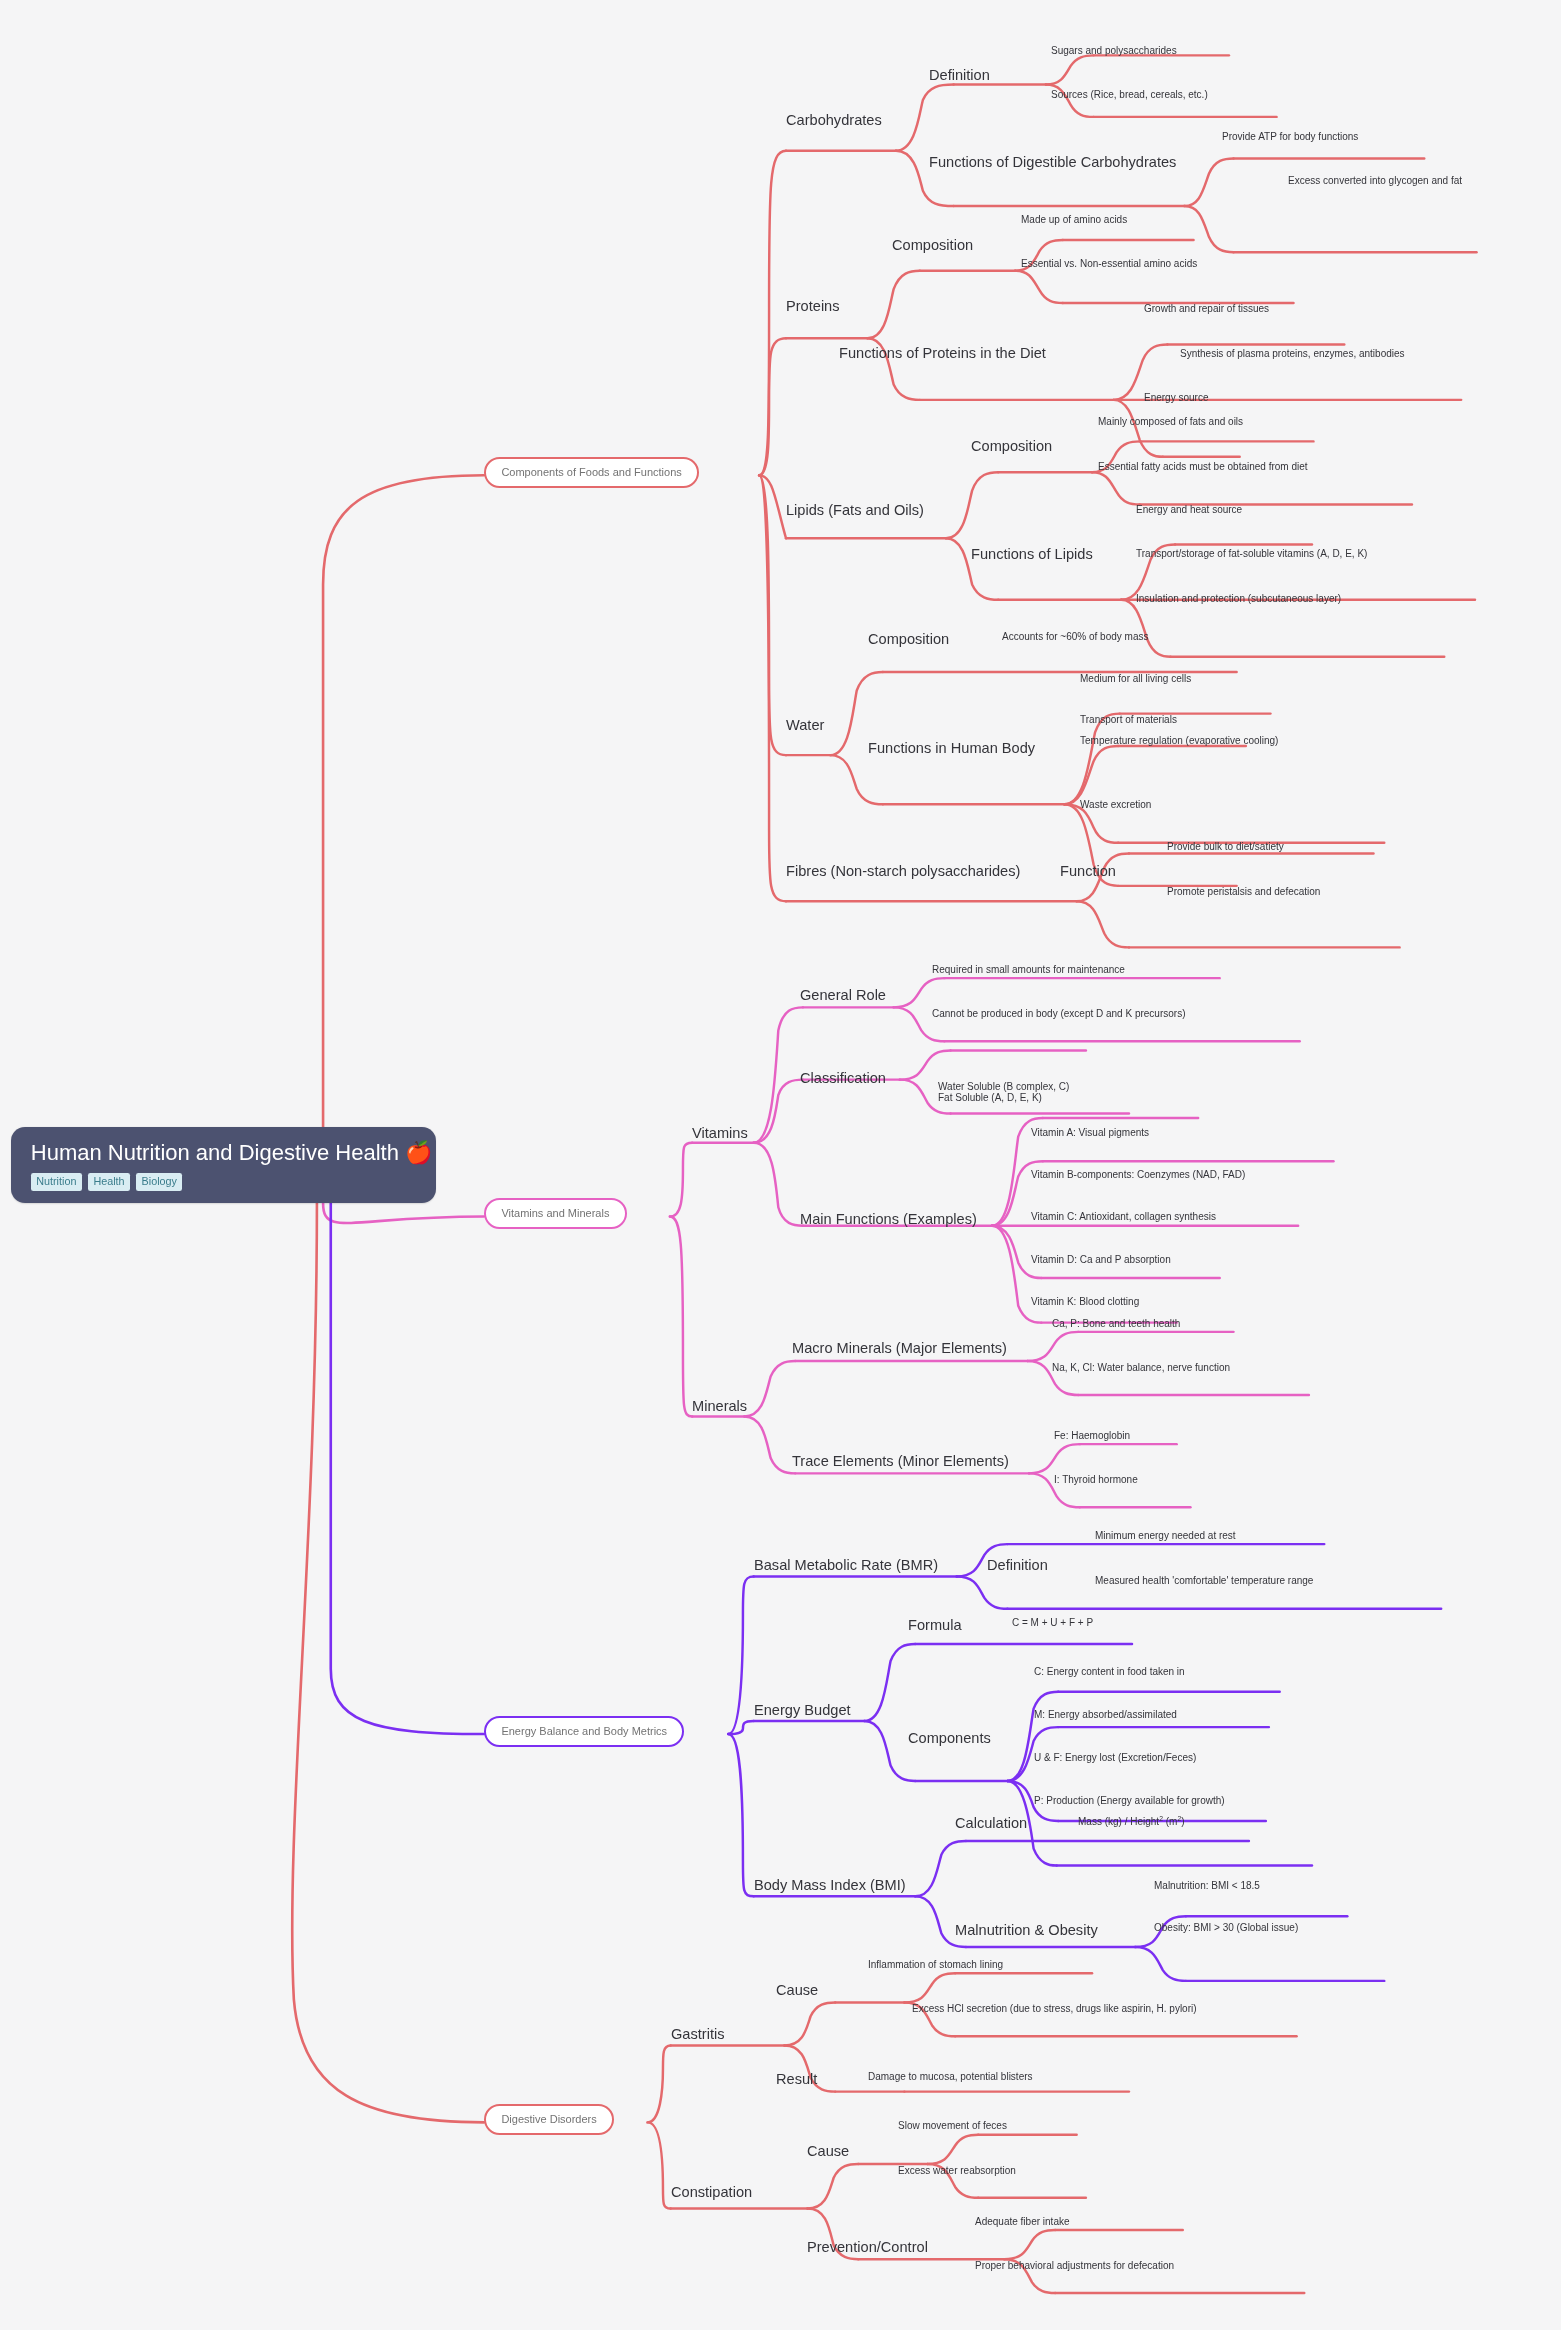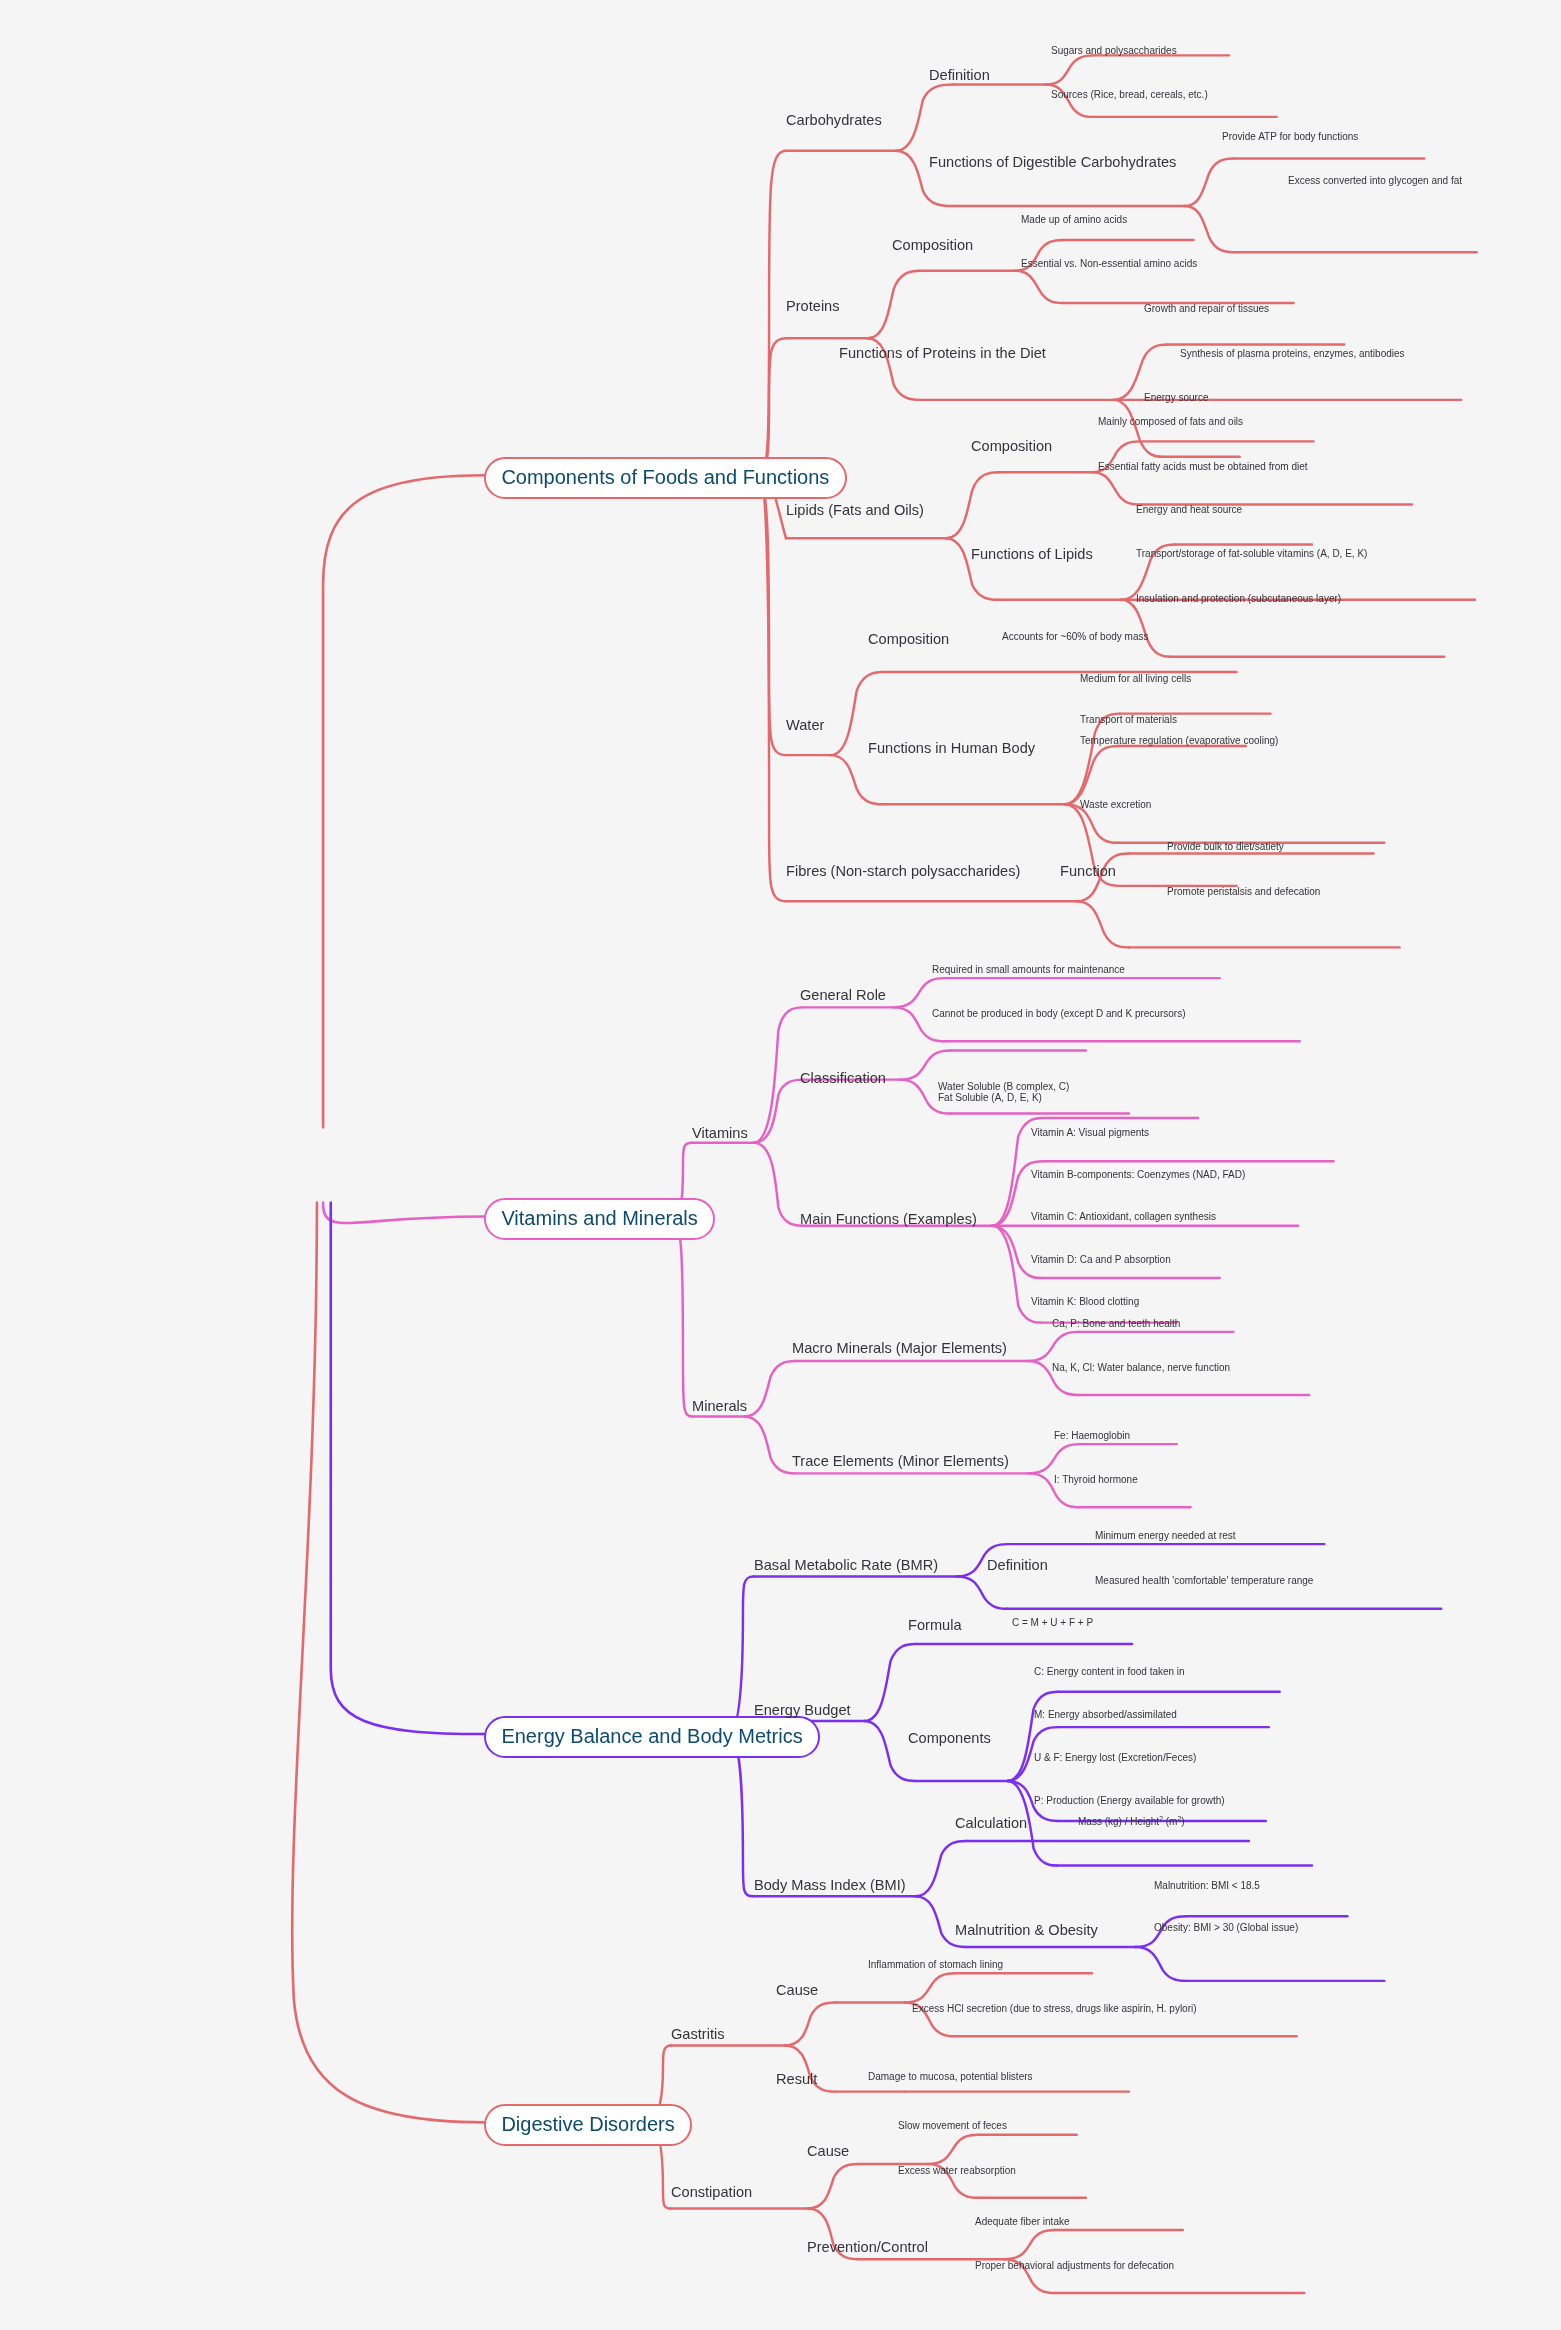--- a/index.html
+++ b/index.html
@@ -42,22 +42,22 @@
   }
 
   
   .l1-node{
     position:absolute;
     background:#ffffff;
     border:2.3px solid #e06c6c;
     border-radius:768px;
     padding:7px 15.4px 7.7px 15.4px;
     box-sizing:border-box;
-    color:#0c4a6e;
-    font-size:20px;
+    color:#737373;
+    font-size:11px;
     line-height:1.15;
     white-space:nowrap;
   }
   .l1-node.c-red{border-color:#e4696c;}
   .l1-node.c-pink{border-color:#e661c3;}
   .l1-node.c-purple{border-color:#7b2ff2;}
 
   
   .node{
     position:absolute;
@@ -274,20 +274,28 @@
       <path d="M 1206 2814 C 1230 2814 1234 2830 1242 2844 C 1250 2856 1260 2858 1272 2858" stroke="#e4696c"></path>
       <path d="M 1272 2858 L 1412 2858" stroke="#e4696c"></path>
 
       <path d="M 1306 2938 C 1330 2938 1334 2926 1342 2914 C 1350 2902 1360 2900 1372 2900" stroke="#e4696c"></path>
       <path d="M 1372 2900 L 1538 2900" stroke="#e4696c"></path>
       <path d="M 1306 2938 C 1330 2938 1334 2954 1342 2968 C 1350 2980 1360 2982 1372 2982" stroke="#e4696c"></path>
       <path d="M 1372 2982 L 1696 2982" stroke="#e4696c"></path>
     </g>
   </svg>
 
+  <div class="root-node" style="left:10.8px;top:1127px;width:425px;">
+    <div class="root-title">Human Nutrition and Digestive Health 🍎</div>
+    <div class="root-tags">
+      <span class="root-tag">Nutrition</span>
+      <span class="root-tag">Health</span>
+      <span class="root-tag">Biology</span>
+    </div>
+  </div>
 
   <div class="l1-node c-red" style="left:484px;top:457px;">Components of Foods and Functions</div>
 
   <div class="l1-node c-pink" style="left:484px;top:1198px;">Vitamins and Minerals</div>
 
   <div class="l1-node c-purple" style="left:484px;top:1716px;">Energy Balance and Body Metrics</div>
 
   <div class="l1-node c-red" style="left:484px;top:2104px;">Digestive Disorders</div>
 
   <div class="node l2" style="left:786px;top:112px;">Carbohydrates</div>

